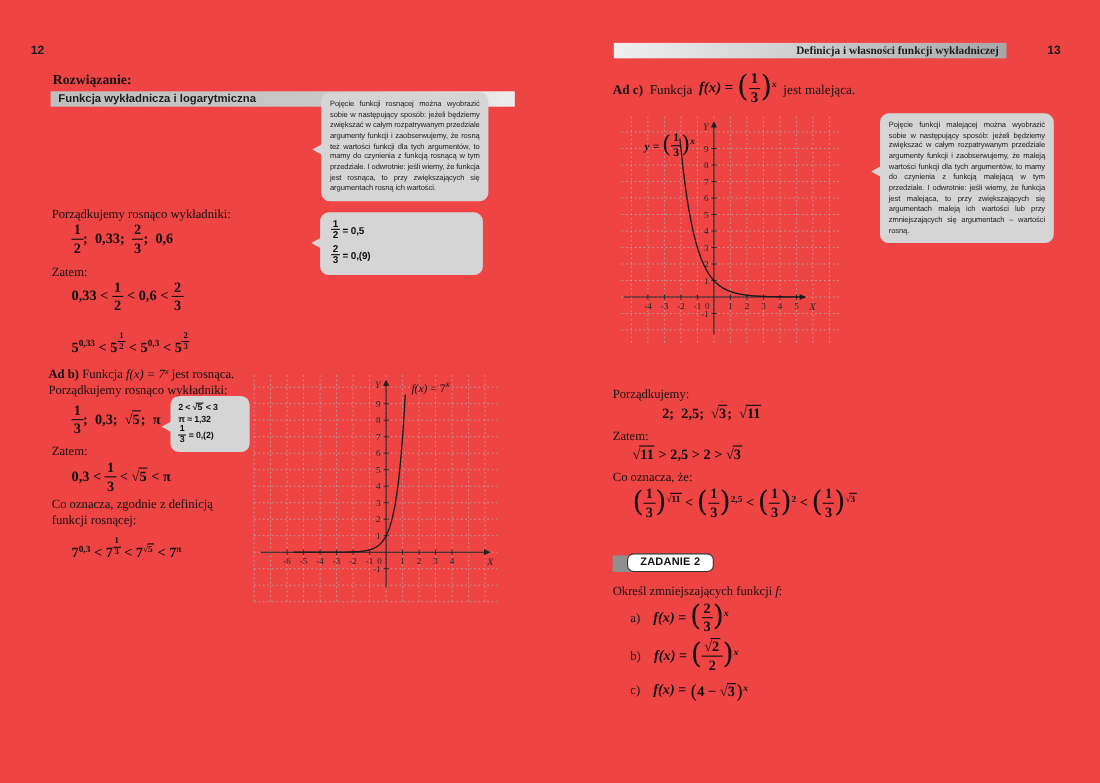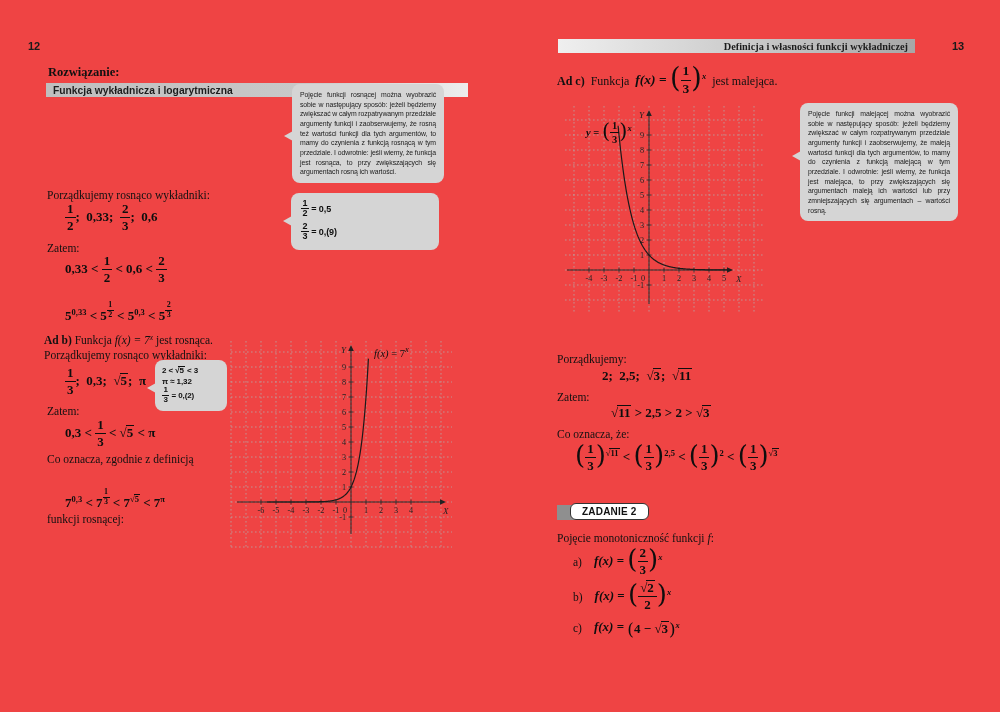--- a/index.html
+++ b/index.html
@@ -97,21 +97,21 @@
   <div class="note" style="left:155px;top:360px;width:72px;--ay:56%;padding:4px 7px;">
     <span class="m" style="font-size:8px;margin:1.5px 0;"><span>2 &lt; <span>√</span><span class="rbar">5</span> &lt; 3</span></span>
     <span class="m" style="font-size:8px;margin:1.5px 0;"><span>π ≈ 1,32</span></span>
     <span class="m" style="font-size:8px;margin:1.5px 0;"><span class="frac"><span class="fn">1</span><span class="fd">3</span></span><span> = 0,(2)</span></span>
   </div>
 
   <div class="tl" style="left:47px;top:404px;">Zatem:</div>
   <div class="m abs" style="left:65px;top:419px;"><span>0,3 &lt; </span><span class="frac"><span class="fn">1</span><span class="fd">3</span></span><span> &lt; <span>√</span><span class="rbar">5</span> &lt; π</span></div>
 
   <div class="tl" style="left:47px;top:452px;">Co oznacza, zgodnie z definicją</div>
-  <div class="tl" style="left:47px;top:466px;margin-top:46px;">funkcji rosnącej:</div>
+  <div class="tl" style="left:47px;top:466px;">funkcji rosnącej:</div>
   <div class="m abs" style="left:65px;top:488px;"><span>7</span><sup>0,3</sup><span> &lt; 7</span><span class="sfr"><span class="fn">1</span><span class="fd">3</span></span><span> &lt; 7</span><sup><span>√</span><span class="rbar">5</span></sup><span> &lt; 7</span><sup>π</sup></div>
 
   <svg class="graph" style="left:231px;top:341px;" width="221" height="207">
       <line x1="0" y1="0" x2="0" y2="207" class="grid"></line>
       <line x1="15" y1="0" x2="15" y2="207" class="grid"></line>
       <line x1="30" y1="0" x2="30" y2="207" class="grid"></line>
       <line x1="45" y1="0" x2="45" y2="207" class="grid"></line>
       <line x1="60" y1="0" x2="60" y2="207" class="grid"></line>
       <line x1="75" y1="0" x2="75" y2="207" class="grid"></line>
       <line x1="90" y1="0" x2="90" y2="207" class="grid"></line>
@@ -274,32 +274,32 @@
     </svg>
   <div class="m glabel2" style="left:586px;top:121px;"><i>y</i><span> = </span><span class="pg"><span class="bigp">(</span><span class="frac"><span class="fn">1</span><span class="fd">3</span></span><span class="bigp">)</span><sup class="pexp it">x</sup></span></div>
 
   <div class="note" style="left:800px;top:103px;width:158px;--ay:45%;">Pojęcie funkcji malejącej można wyobrazić sobie w następujący sposób: jeżeli będziemy zwiększać w całym rozpatrywanym przedziale argumenty funkcji i zaobserwujemy, że maleją wartości funkcji dla tych argumentów, to mamy do czynienia z funkcją malejącą w tym przedziale. I odwrotnie: jeśli wiemy, że funkcja jest malejąca, to przy zwiększających się argumentach maleją ich wartości lub przy zmniejszających się argumentach – wartości rosną.</div>
 
 
   <div class="tl" style="left:557px;top:352px;">Porządkujemy:</div>
   <div class="m abs" style="left:602px;top:368px;"><span>2;  2,5;  <span>√</span><span class="rbar">3</span>;  <span>√</span><span class="rbar">11</span></span></div>
 
   <div class="tl" style="left:557px;top:390px;">Zatem:</div>
-  <div class="m abs" style="left:575px;top:405px;margin-left:36px;"><span><span>√</span><span class="rbar">11</span> &gt; 2,5 &gt; 2 &gt; <span>√</span><span class="rbar">3</span></span></div>
+  <div class="m abs" style="left:575px;top:405px;"><span><span>√</span><span class="rbar">11</span> &gt; 2,5 &gt; 2 &gt; <span>√</span><span class="rbar">3</span></span></div>
 
 
   <div class="tl" style="left:557px;top:427px;">Co oznacza, że:</div>
   <div class="m abs" style="left:575px;top:443px;"><span class="pg"><span class="bigp">(</span><span class="frac"><span class="fn">1</span><span class="fd">3</span></span><span class="bigp">)</span><sup class="pexp"><span>√</span><span class="rbar">11</span></sup></span><span> &lt; </span><span class="pg"><span class="bigp">(</span><span class="frac"><span class="fn">1</span><span class="fd">3</span></span><span class="bigp">)</span><sup class="pexp">2,5</sup></span><span> &lt; </span><span class="pg"><span class="bigp">(</span><span class="frac"><span class="fn">1</span><span class="fd">3</span></span><span class="bigp">)</span><sup class="pexp">2</sup></span><span> &lt; </span><span class="pg"><span class="bigp">(</span><span class="frac"><span class="fn">1</span><span class="fd">3</span></span><span class="bigp">)</span><sup class="pexp"><span>√</span><span class="rbar">3</span></sup></span></div>
 
   <div class="zadanie" style="left:557px;top:503px;">
     <span class="ztab"></span>
     <span class="zbox">ZADANIE 2</span>
   </div>
 
-  <div class="tl" style="left:557px;top:531px;"><span>Pojęcie monotoniczność funkcji </span><span class="it">f</span><span>:</span></div>
+  <div class="tl" style="left:557px;top:531px;"><span>Określ zmniejszających funkcji </span><span class="it">f</span><span>:</span></div>
 
   <div class="zitem" style="left:573px;top:546px;height:32px;">
     <span>a)</span>
     <span class="m"><i>f(x)</i><span> = </span><span class="pg"><span class="bigp">(</span><span class="frac"><span class="fn">2</span><span class="fd">3</span></span><span class="bigp">)</span><sup class="pexp it">x</sup></span></span>
   </div>
   <div class="zitem" style="left:573px;top:580px;height:34px;">
     <span>b)</span>
     <span class="m"><i>f(x)</i><span> = </span><span class="pg"><span class="bigp">(</span><span class="frac"><span class="fn"><span>√</span><span class="rbar">2</span></span><span class="fd">2</span></span><span class="bigp">)</span><sup class="pexp it">x</sup></span></span>
   </div>
   <div class="zitem" style="left:573px;top:615px;height:26px;">

